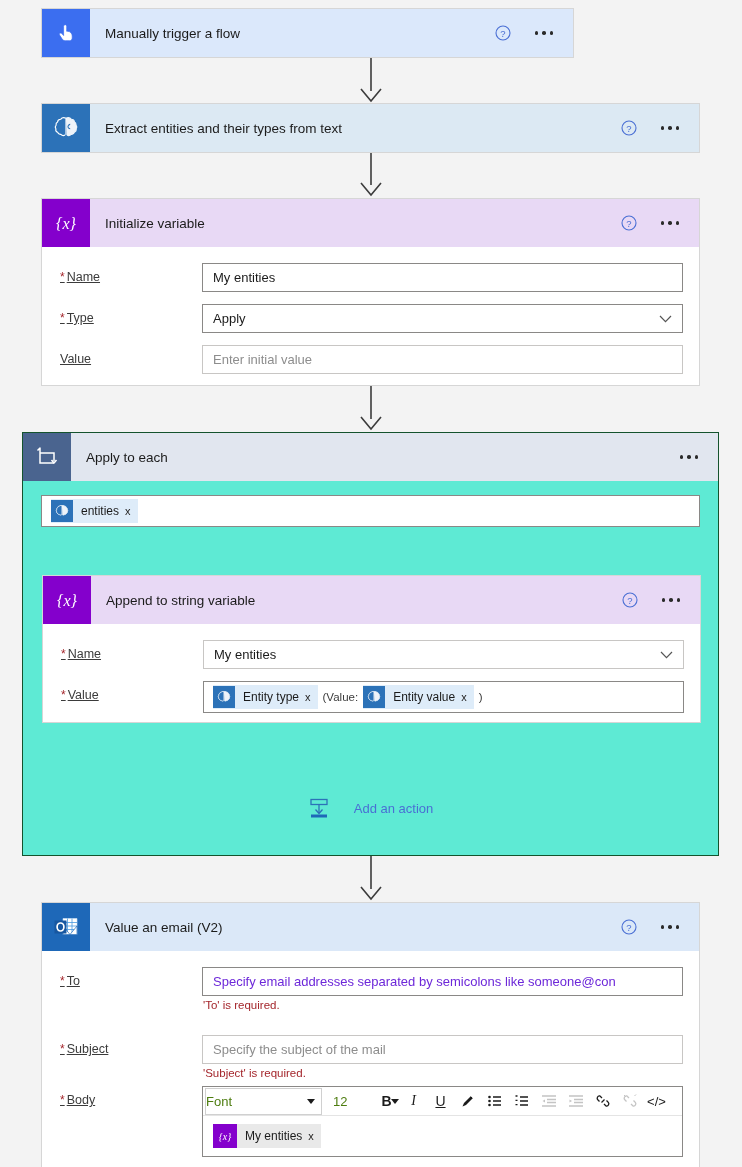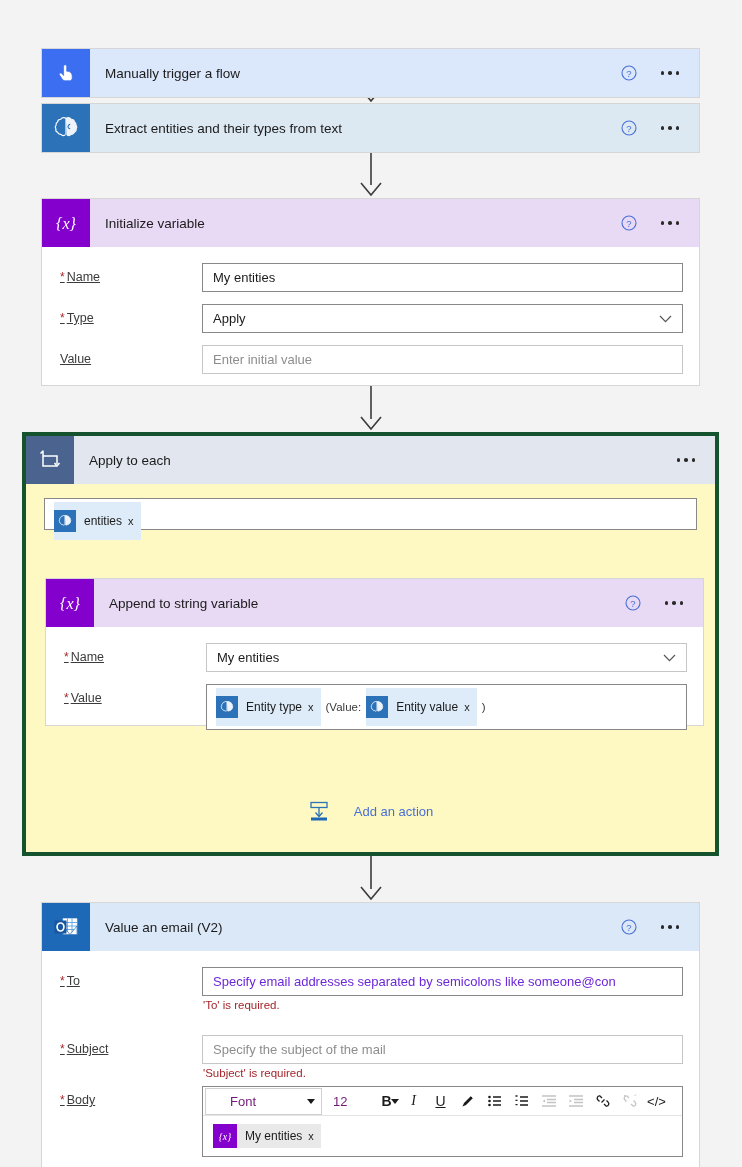--- a/index.html
+++ b/index.html
@@ -110,21 +110,21 @@
     color:#a4262c;
     font-size:11.5px;
     margin-top:3px;
     padding-left:1px;
   }
 
   
   .token {
     display:inline-flex;
     align-items:center;
-    height:38px;
+    height:24px;
     background:#deecf9;
     vertical-align:middle;
     margin:0 1px;
   }
   .token .tok-ic {
     width:22px; height:22px;
     flex:0 0 22px;
     display:flex; align-items:center; justify-content:center;
   }
   .token .tok-label {
@@ -152,22 +152,22 @@
     width:100%;
   }
   .paren { font-size:11.5px; color:#3b3b3b; padding:0 2px; }
 
   
   .connector { position:absolute; }
 
   
   .loop-box {
     position:absolute;
-    background:#fef9c3;
-    border:4px solid #14532d;
+    background:#5eead4;
+    border:1px solid #14532d;
   }
   .loop-body { padding:14px 18px 0 18px; }
   .loop-field-label {
     font-size:12.5px; color:#3b3b3b;
     margin-bottom:4px;
   }
   .add-action {
     display:flex; align-items:center; justify-content:center;
     gap:24px;
     position:absolute;
@@ -188,22 +188,22 @@
     height:29px;
     border-bottom:1px solid #e4e4e4;
     padding:0 2px;
   }
   .tb-sel {
     display:flex; align-items:center;
     justify-content:space-between;
     height:27px;
     border:1px solid #d0d0d0;
     font-size:13px;
-    color:#701a75;
-    padding:0 6px 0 24px;
+    color:#4d7c0f;
+    padding:0 6px 0 0;
   }
   .tb-sel.font { width:117px; }
   .tb-sel.size { width:45px; padding-left:5px;gap:40px; }
   .caret {
     width:0;height:0;
     border-left:4.5px solid transparent;
     border-right:4.5px solid transparent;
     border-top:5px solid #1b1b1b;
     margin-left:4px;
   }
@@ -235,21 +235,21 @@
 </svg>
 <svg class="connector" style="left:355px; top:386px;" width="32" height="46" viewBox="0 0 32 46">
   <path d="M16 0 V33" stroke="#3b3b3b" stroke-width="1.6" fill="none"></path>
   <path d="M6 31 L16 43 L26 31" stroke="#3b3b3b" stroke-width="1.6" fill="none"></path>
 </svg>
 <svg class="connector" style="left:355px; top:856px;" width="32" height="46" viewBox="0 0 32 46">
   <path d="M16 0 V33" stroke="#3b3b3b" stroke-width="1.6" fill="none"></path>
   <path d="M6 31 L16 43 L26 31" stroke="#3b3b3b" stroke-width="1.6" fill="none"></path>
 </svg>
 
-<div class="card" style="left:41px; top:8px; width:659px; height:50px;margin-top:40px;">
+<div class="card" style="left:41px; top:8px; width:533px; height:50px;">
   <div class="card-header hdr-blue-light">
     <div class="card-icon ic-trigger">
       <svg width="24" height="24" viewBox="0 0 24 24">
         <path d="M9.6 12.2V5.2a1.55 1.55 0 1 1 3.1 0v5.1h.9a4.6 4.6 0 0 1 4.6 4.6v2.2c0 1.5-1 2.6-2.4 2.6h-4.6c-1.2 0-2.3-.6-3-1.6l-2.6-4c-.4-.6-.2-1.4.4-1.8.6-.4 1.4-.3 1.9.3l1.7 1.9z" fill="#fff" stroke="#3b6ef0" stroke-width="0.7"></path>
       </svg>
     </div>
     <div class="card-title">Manually trigger a flow</div>
     <div class="hdr-actions">
       <svg class="help-icon" viewBox="0 0 16 16">
         <circle cx="8" cy="8" r="7" fill="none" stroke="#4a6fd4" stroke-width="1.1"></circle>

